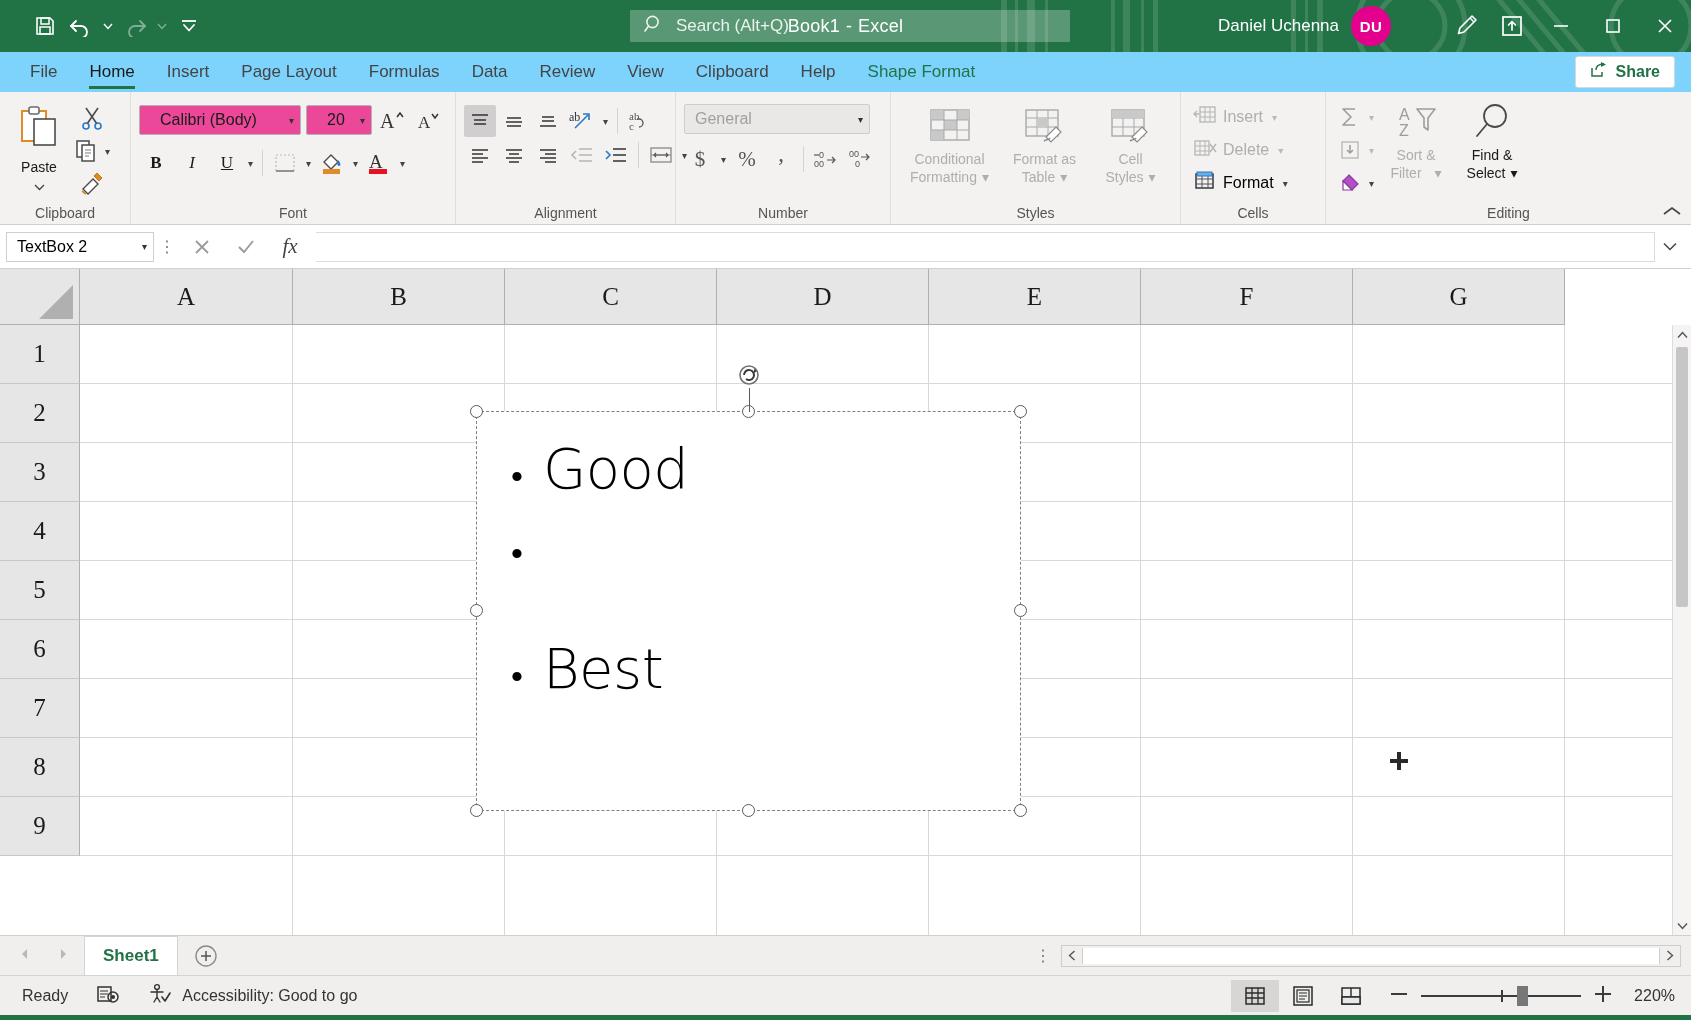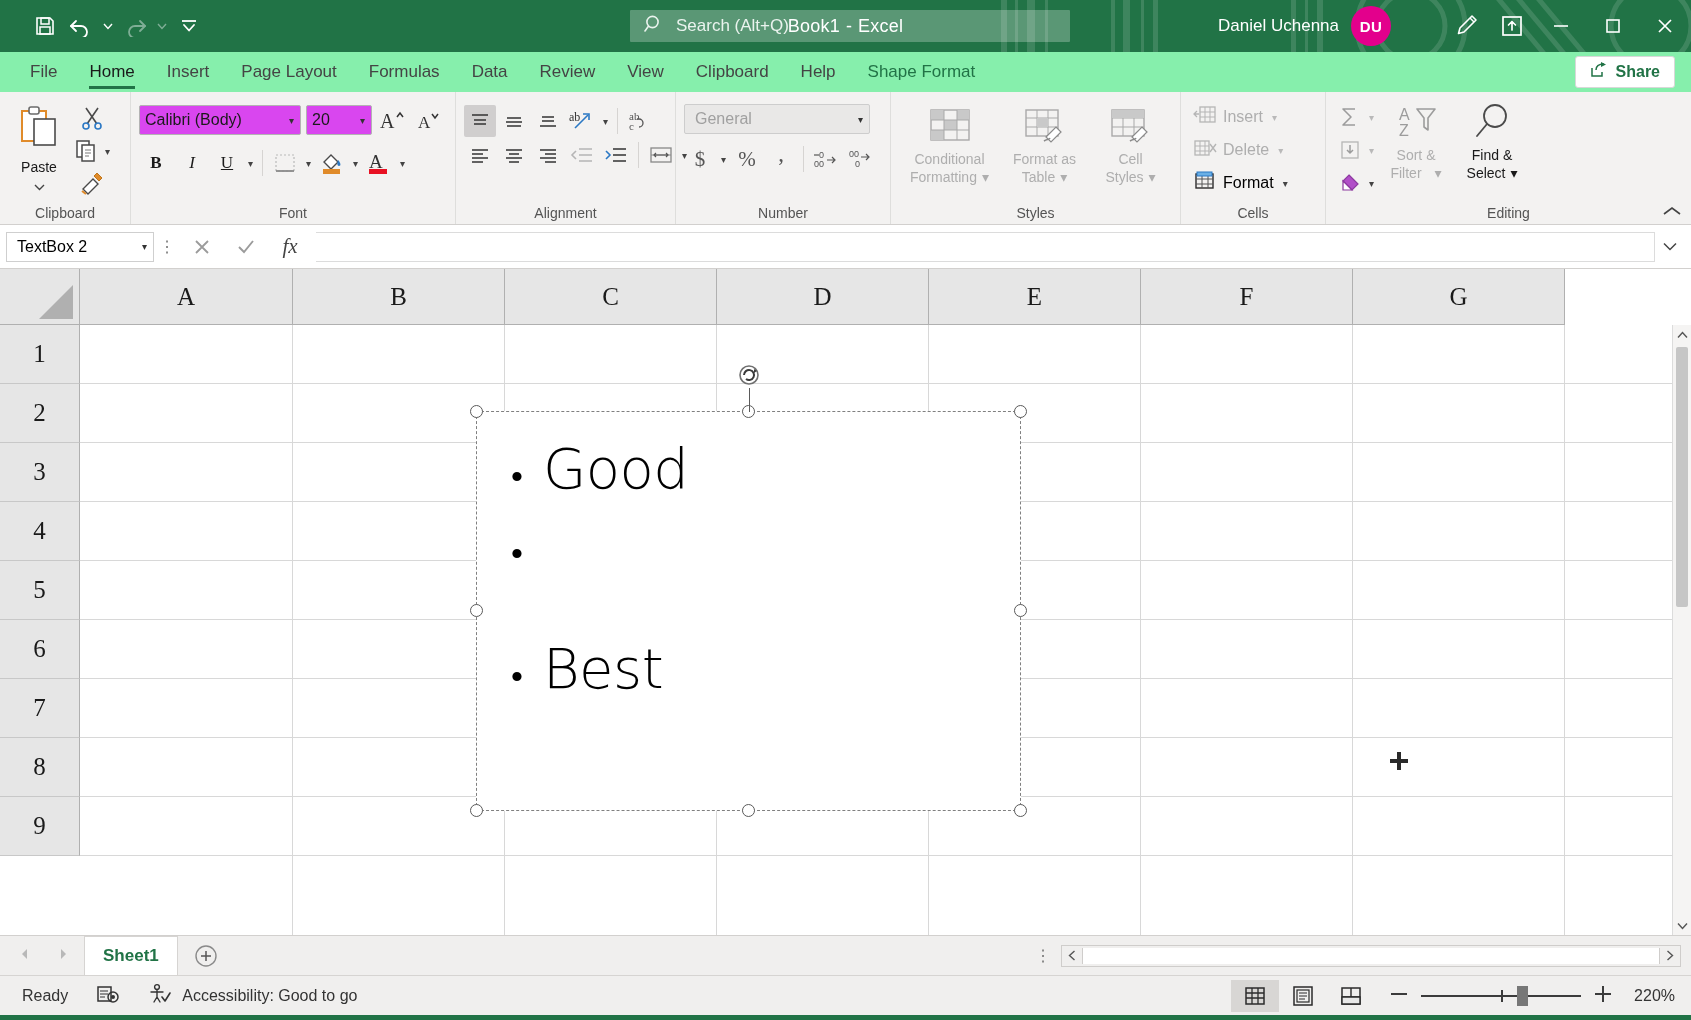--- a/index.html
+++ b/index.html
@@ -47,21 +47,21 @@
     width: 40px; height: 40px; border-radius: 50%; background: #e3008c;
     color: #fff; font-size: 15px; font-weight: bold; display:flex;
     align-items:center; justify-content:center; letter-spacing: .5px;
   }
   .tb-right { position: absolute; right: 0; top: 0; height: 52px; display: flex; align-items: center; z-index: 3; }
   .tb-icon { width: 46px; height: 52px; display:flex; align-items:center; justify-content:center; }
   .wbtn { width: 52px; height: 52px; display:flex; align-items:center; justify-content:center; }
 
   
   .tabstrip {
-    height: 40px; background: #86efac; display: flex; align-items: center;
+    height: 40px; background: #7dd3fc; display: flex; align-items: center;
     padding-left: 14px; flex: 0 0 40px; position: relative;
   }
   .tab {
     height: 40px; padding: 0 16px; display: flex; align-items: center;
     font-size: 17px; color: #444444; position: relative; white-space: nowrap;
   }
   .tab.active { color: #1a1a1a; }
   .tab.active::after {
     content: ""; position: absolute; left: 16px; right: 16px; bottom: 3px;
     height: 3px; background: #217346;
@@ -97,22 +97,22 @@
     height: 32px; min-width: 32px; display:flex; align-items:center; justify-content:center;
     border-radius: 2px; font-size: 17px; color: #1a1a1a; padding: 0 3px;
   }
   .ibtn.on { background: #d0cece; }
   .ibtn.dis { color: #b4b4b4; }
   .caret { font-size: 10px; color: #444; padding: 0 3px; }
   .caret.dis { color: #b9b9b9; }
   .dividerv { width:1px; background:#d6d4d2; height: 26px; margin: 0 4px; align-self:center; }
 
   .fontname, .fontsize {
-    height: 30px; border: 1px solid #b3b3b3; background: #d946ef; font-size: 16px;
-    padding: 0 20px 0 5px; color: #1a1a1a; position: relative;
+    height: 30px; border: 1px solid #b3b3b3; background: #ec4899; font-size: 16px;
+    padding: 0 20px 0 20px; color: #1a1a1a; position: relative;
     display: flex; align-items: center; border-radius: 2px;
   }
   .fontname { width: 162px; }
   .fontsize { width: 66px; }
   .selcaret { position: absolute; right: 6px; font-size: 10px; color:#333; }
 
   .numfmt {
     height: 30px; width: 186px; border: 1px solid #cdcdcd; background: #e9e8e7;
     display:flex; align-items:center; padding: 0 22px 0 10px; font-size: 16px;
     color: #a0a0a0; position: relative; border-radius: 2px;

